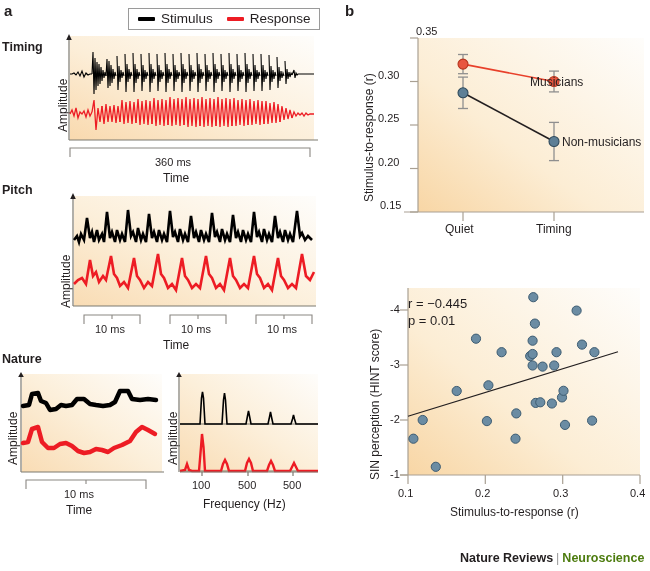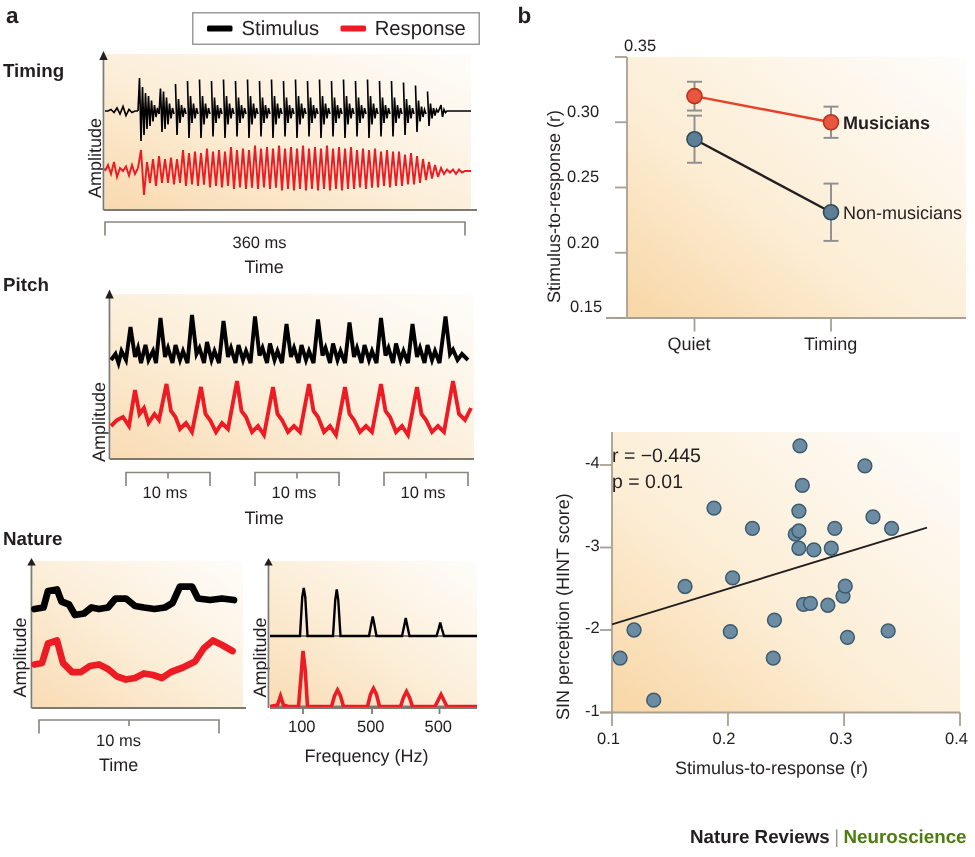--- a/index.html
+++ b/index.html
@@ -329,21 +329,21 @@
 
 <div class="abs tick" style="left:380px;top:199px;">0.15</div>
 <div class="abs tick" style="left:378px;top:156px;">0.20</div>
 <div class="abs tick" style="left:378px;top:112px;">0.25</div>
 <div class="abs tick" style="left:378px;top:69px;">0.30</div>
 <div class="abs tick" style="left:378px;top:25px;padding-left:38px;">0.35</div>
 
 <div class="abs axis-label" style="left:445px;top:222px;">Quiet</div>
 <div class="abs axis-label" style="left:536px;top:222px;">Timing</div>
 
-<div class="abs axis-label" style="left:562px;top:75px;font-weight:bold;">Musicians</div>
+<div class="abs axis-label" style="left:530px;top:75px;">Musicians</div>
 <div class="abs axis-label" style="left:562px;top:135px;">Non-musicians</div>
 
 <div class="abs vlabel axis-label" style="left:368px;top:480px;transform:rotate(-90deg);">SIN perception (HINT score)</div>
 
 <div class="abs" style="left:378px;top:280px;">
 <svg width="268" height="215" viewBox="0 0 268 215">
   <defs>
     <linearGradient id="warmF" x1="0" y1="1" x2="1" y2="0">
       <stop offset="0%" stop-color="#f8d6a5"></stop>
       <stop offset="40%" stop-color="#fcedd4"></stop>

